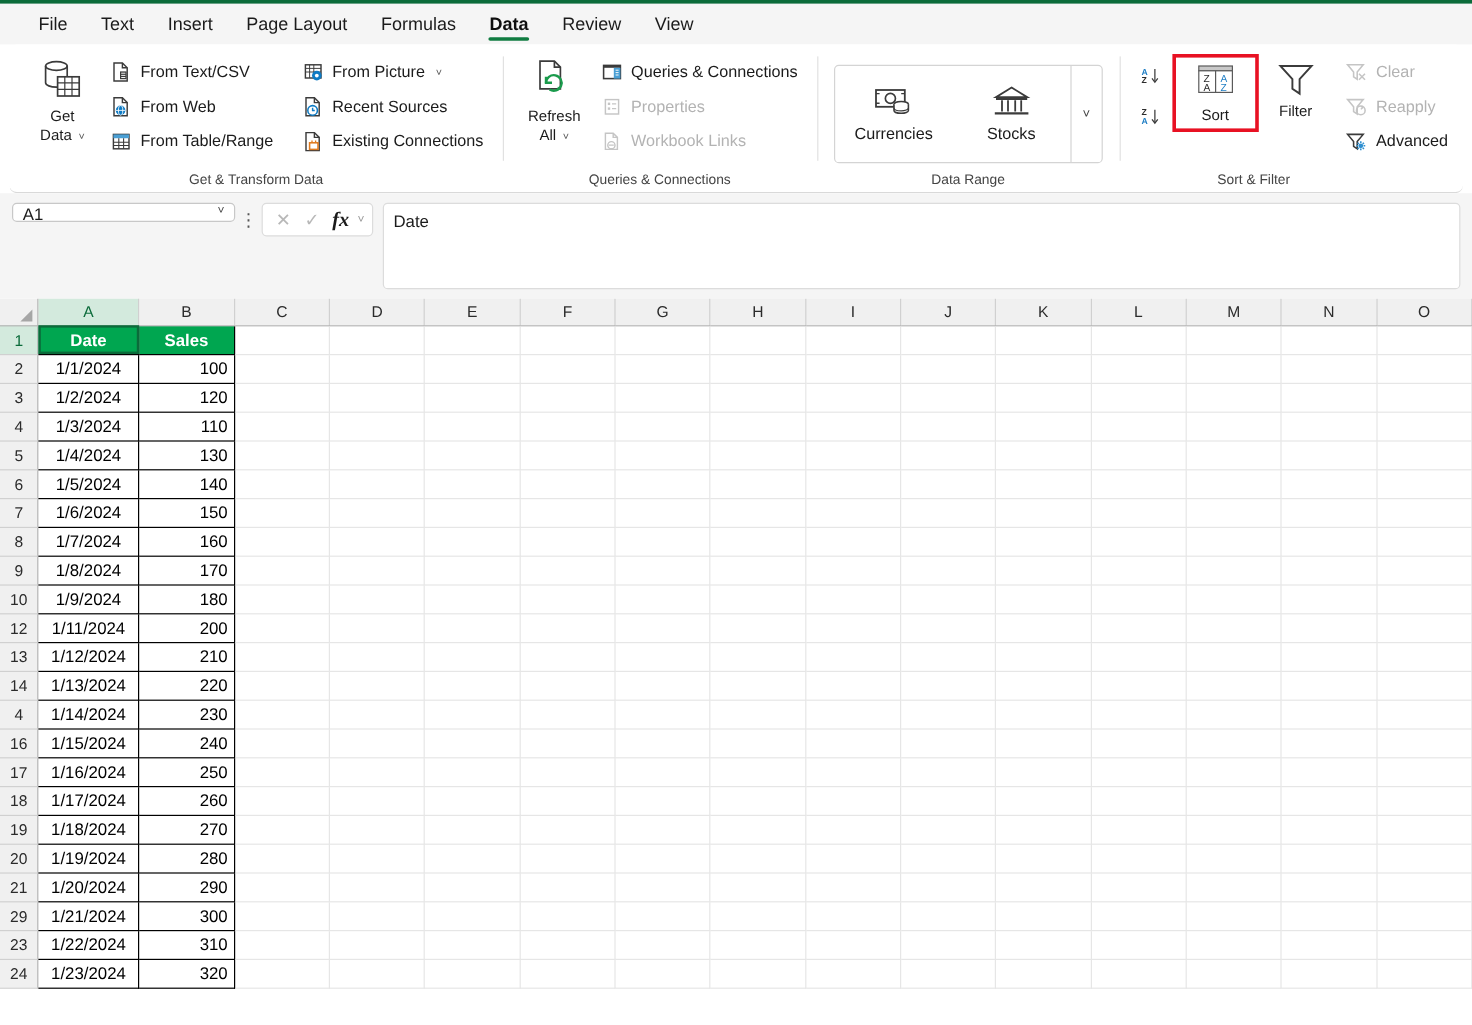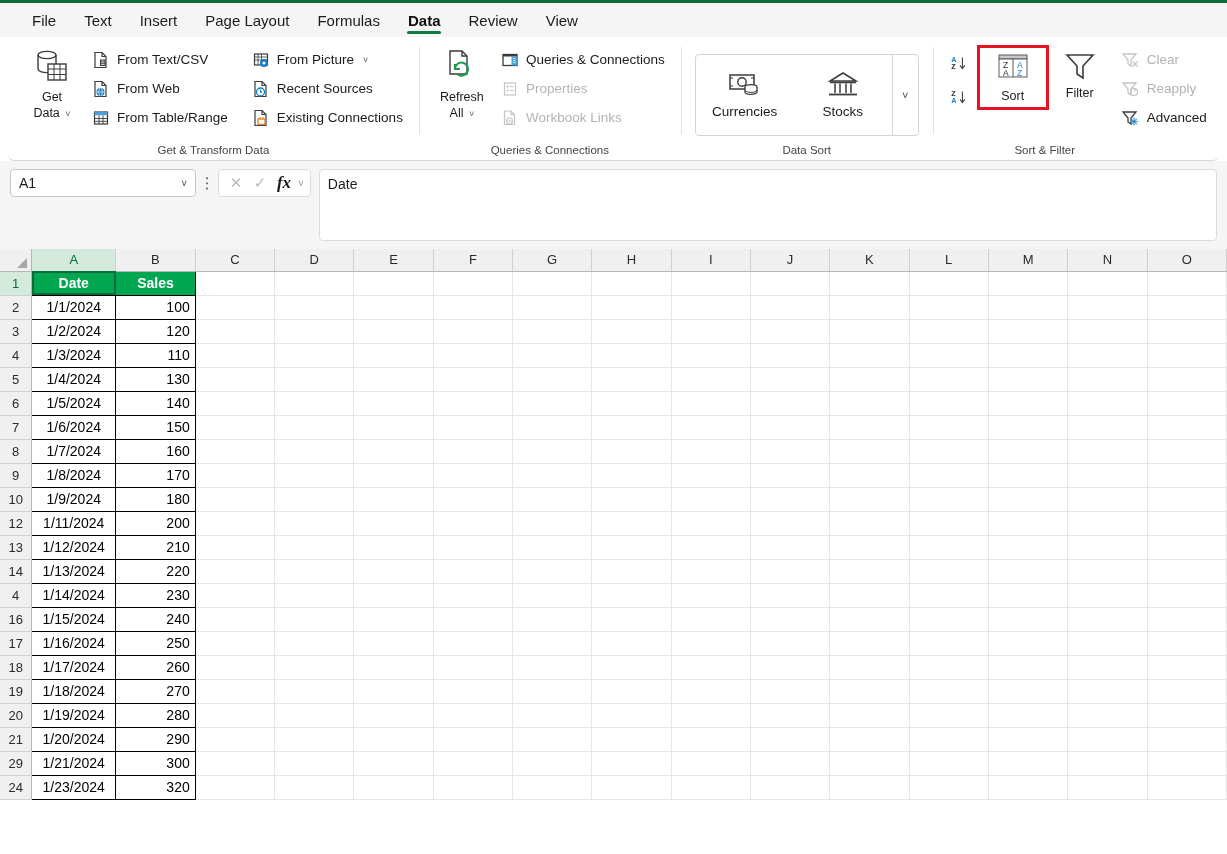--- a/index.html
+++ b/index.html
@@ -122,23 +122,23 @@
   }
 
   
   .fbar {
     display: flex; align-items: flex-start;
     padding: 8px 10px 8px 10px;
     background: #f5f5f5;
     height: 88px;
   }
   .namebox {
-    width: 186px; height: 28px;
+    width: 186px; height: 16px;
     background: #fff; border: 1px solid #c8c8c8; border-radius: 4px;
-    display: flex; align-items: center; padding: 0 8px;
+    display: flex; align-items: flex-start; padding: 0 8px;
     font-size: 14px; color: #1b1b1b;
   }
   .namebox .nb-val { flex: 1; }
   .namebox .nb-car { font-size: 10px; color: #444; }
   .vdots {
     width: 22px; height: 28px;
     display: flex; align-items: center; justify-content: center;
     color: #555; font-size: 15px; letter-spacing: 0;
   }
   .fxgrp {
@@ -381,21 +381,21 @@
             <line x1="26" y1="13.5" x2="26" y2="23" stroke="#3b3b3b" stroke-width="1.5"></line>
             <line x1="4" y1="24.5" x2="32" y2="24.5" stroke="#3b3b3b" stroke-width="1.8"></line>
           </svg>
           <span>Stocks</span>
         </div>
         <div class="gmore">
           <span>˅</span>
         </div>
       </div>
     </div>
-    <div class="glabel">Data Sort</div>
+    <div class="glabel">Data Range</div>
   </div>
 
   <div class="rgroup" style="padding-left:14px;">
     <div class="gcontent">
       <div class="sfrow">
         <div class="azcol">
           <svg width="26" height="20" viewBox="0 0 26 20" class="azbtn">
             <text x="2" y="9" font-family="Liberation Sans, sans-serif" font-size="9" font-weight="bold" fill="#1f7ec4">A</text>
             <text x="2" y="18" font-family="Liberation Sans, sans-serif" font-size="9" font-weight="bold" fill="#2b2b2b">Z</text>
             <line x1="16" y1="3" x2="16" y2="16" stroke="#3b3b3b" stroke-width="1.3"></line>
@@ -881,20 +881,38 @@
           <td class="cell blank" style="width: 80px;"></td>
           <td class="cell blank" style="width: 80px;"></td>
           <td class="cell blank" style="width: 80px;"></td>
           <td class="cell blank" style="width: 80px;"></td>
           <td class="cell blank" style="width: 80px;"></td>
           <td class="cell blank" style="width: 80px;"></td>
           <td class="cell blank" style="width: 80px;"></td>
           <td class="cell blank" style="width: 80px;"></td>
         </tr>
         <tr>
+          <td class="rowh">23</td>
+          <td class="cell bordered ctr" style="width: 84px;">1/22/2024</td>
+          <td class="cell bordered num" style="width: 80px;">310</td>
+          <td class="cell blank" style="width: 80px;"></td>
+          <td class="cell blank" style="width: 80px;"></td>
+          <td class="cell blank" style="width: 80px;"></td>
+          <td class="cell blank" style="width: 80px;"></td>
+          <td class="cell blank" style="width: 80px;"></td>
+          <td class="cell blank" style="width: 80px;"></td>
+          <td class="cell blank" style="width: 80px;"></td>
+          <td class="cell blank" style="width: 80px;"></td>
+          <td class="cell blank" style="width: 80px;"></td>
+          <td class="cell blank" style="width: 80px;"></td>
+          <td class="cell blank" style="width: 80px;"></td>
+          <td class="cell blank" style="width: 80px;"></td>
+          <td class="cell blank" style="width: 80px;"></td>
+        </tr>
+        <tr>
           <td class="rowh">24</td>
           <td class="cell bordered ctr" style="width: 84px;">1/23/2024</td>
           <td class="cell bordered num" style="width: 80px;">320</td>
           <td class="cell blank" style="width: 80px;"></td>
           <td class="cell blank" style="width: 80px;"></td>
           <td class="cell blank" style="width: 80px;"></td>
           <td class="cell blank" style="width: 80px;"></td>
           <td class="cell blank" style="width: 80px;"></td>
           <td class="cell blank" style="width: 80px;"></td>
           <td class="cell blank" style="width: 80px;"></td>

